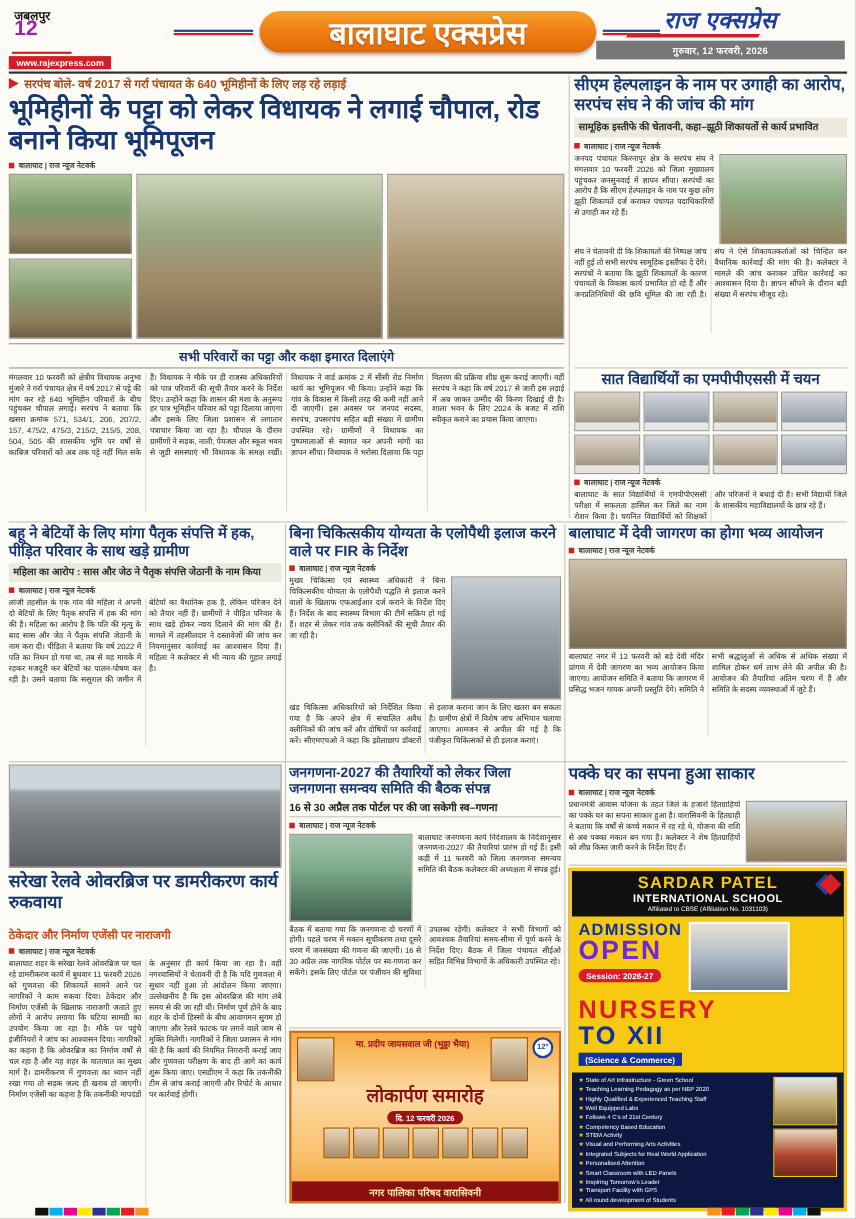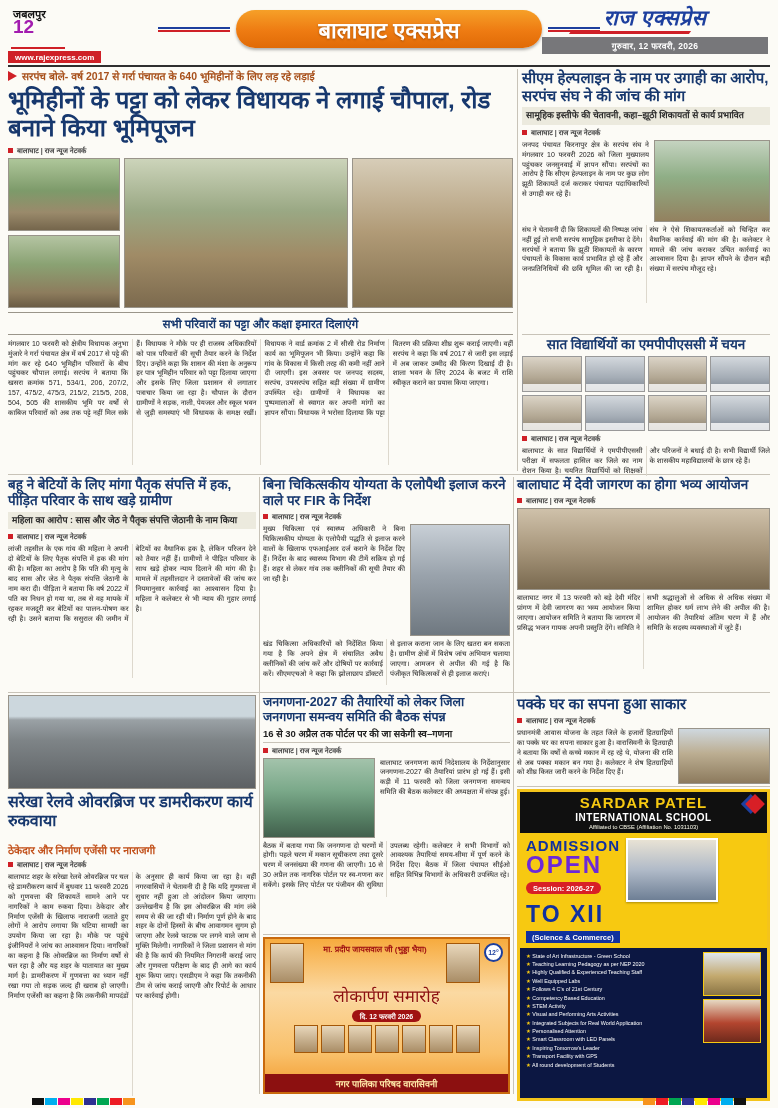--- a/index.html
+++ b/index.html
@@ -8,21 +8,21 @@
         font-family:"Liberation Sans","DejaVu Sans",sans-serif;overflow:hidden;}
   .abs{position:absolute;}
 
   
   .mh-city{position:absolute;left:13px;top:6px;font-size:11px;font-weight:bold;color:#111;}
   .mh-pageno{position:absolute;left:13px;top:17px;font-size:19px;font-weight:bold;color:#a21caf;line-height:1;}
   .mh-pgrule{position:absolute;left:11px;top:47px;width:54px;height:2px;background:#cf2027;}
   .mh-site{position:absolute;left:8px;top:51px;background:#cf2027;color:#fff;font-size:8px;font-weight:bold;padding:1.5px 7px;}
   .mh-banner{position:absolute;left:236px;top:10px;width:306px;height:38px;border-radius:19px;
       background:linear-gradient(180deg,#f6a028 0%,#ee7b12 55%,#e06a06 100%);
-      color:#fff;font-size:22px;font-weight:bold;display:flex;align-items:center;justify-content:center;
+      color:#fff;font-size:28px;font-weight:bold;display:flex;align-items:center;justify-content:center;
       text-shadow:0 1px 2px rgba(90,40,0,.45);box-shadow:0 2px 3px rgba(0,0,0,.3);}
   .mh-flank{position:absolute;top:27px;height:2px;background:#1d3f9e;box-shadow:0 3px 0 #cf2027;}
   .mh-flank.l{left:158px;width:72px;}
   .mh-flank.r{left:548px;width:52px;}
   .mh-brand{position:absolute;right:12px;top:3px;width:222px;height:30px;text-align:center;
       font-size:21px;font-weight:bold;font-style:italic;color:#1d3f9e;letter-spacing:.5px;}
   .mh-brand::after{content:"";position:absolute;left:26px;bottom:-1px;width:120px;height:3px;
       background:#cf2027;transform:skewX(-35deg);}
   .mh-date{position:absolute;right:10px;top:37px;width:226px;background:#77777a;color:#fff;
       font-size:8.5px;font-weight:bold;text-align:center;padding:3px 0;letter-spacing:.3px;}
@@ -109,21 +109,21 @@
   .census-photo{flex:0 0 112px;height:80px;}
   .census-rest{height:56px;}
 
   .sec-lok{left:263px;top:937px;width:247px;height:157px;border:2px solid #c96a0e;
       background:linear-gradient(180deg,#f7ab3e 0%,#fbd9a2 35%,#f9c06a 75%,#f2992b 100%);overflow:hidden;}
   .lok-top{display:flex;align-items:flex-start;gap:4px;padding:4px 5px 0;}
   .lok-chip{width:34px;height:40px;border:1px solid #a35708;background:linear-gradient(180deg,#e8d7bb,#a98d66);}
   .lok-name{flex:1;text-align:center;font-size:8px;font-weight:bold;color:#a01212;line-height:1.3;padding-top:2px;}
   .lok-badge{width:19px;height:19px;border:2px solid #1d3f9e;border-radius:50%;background:#fff;color:#1d3f9e;
       font-size:7px;font-weight:bold;display:flex;align-items:center;justify-content:center;flex:0 0 auto;}
-  .lok-title{text-align:center;font-size:17px;font-weight:normal;color:#8c1010;text-shadow:0 1px 0 #ffe3b0;margin-top:1px;}
+  .lok-title{text-align:center;font-size:17px;font-weight:bold;color:#8c1010;text-shadow:0 1px 0 #ffe3b0;margin-top:1px;}
   .lok-date{display:block;width:max-content;margin:3px auto;background:#a01212;color:#fff;font-size:7px;font-weight:bold;
       padding:1.5px 8px;border-radius:8px;}
   .lok-row{display:flex;justify-content:center;gap:3px;margin-top:2px;}
   .lok-row .lok-chip{width:24px;height:28px;}
   .lok-foot{position:absolute;left:0;right:0;bottom:0;background:#8c1010;color:#ffe9a8;font-size:9px;font-weight:bold;
       text-align:center;padding:2.5px 0;}
   .sec-lok{position:absolute;}
 
   
   .sec-pakka{left:517px;top:695px;width:253px;height:90px;}
@@ -334,20 +334,21 @@
     </div>
     <div class="sch-yellow">
       <div class="sch-row1">
         <div>
           <div class="sch-adm">ADMISSION</div>
           <div class="sch-open">OPEN</div>
           <span class="sch-session">Session: 2026-27</span>
         </div>
         <div class="photo p-house sch-kids" style="background:linear-gradient(180deg,#e8e2d4 0%,#b0bac8 50%,#6e7f95 100%);"></div>
       </div>
+      <div class="sch-range1">NURSERY</div>
       <div class="sch-range2">TO XII</div>
       <span class="sch-stream">(Science &amp; Commerce)</span>
     </div>
     <div class="sch-mid">
       <ul class="sch-feats">
         <li>State of Art Infrastructure - Green School</li>
         <li>Teaching Learning Pedagogy as per NEP 2020</li>
         <li>Highly Qualified &amp; Experienced Teaching Staff</li>
         <li>Well Equipped Labs</li>
         <li>Follows 4 C's of 21st Century</li>

